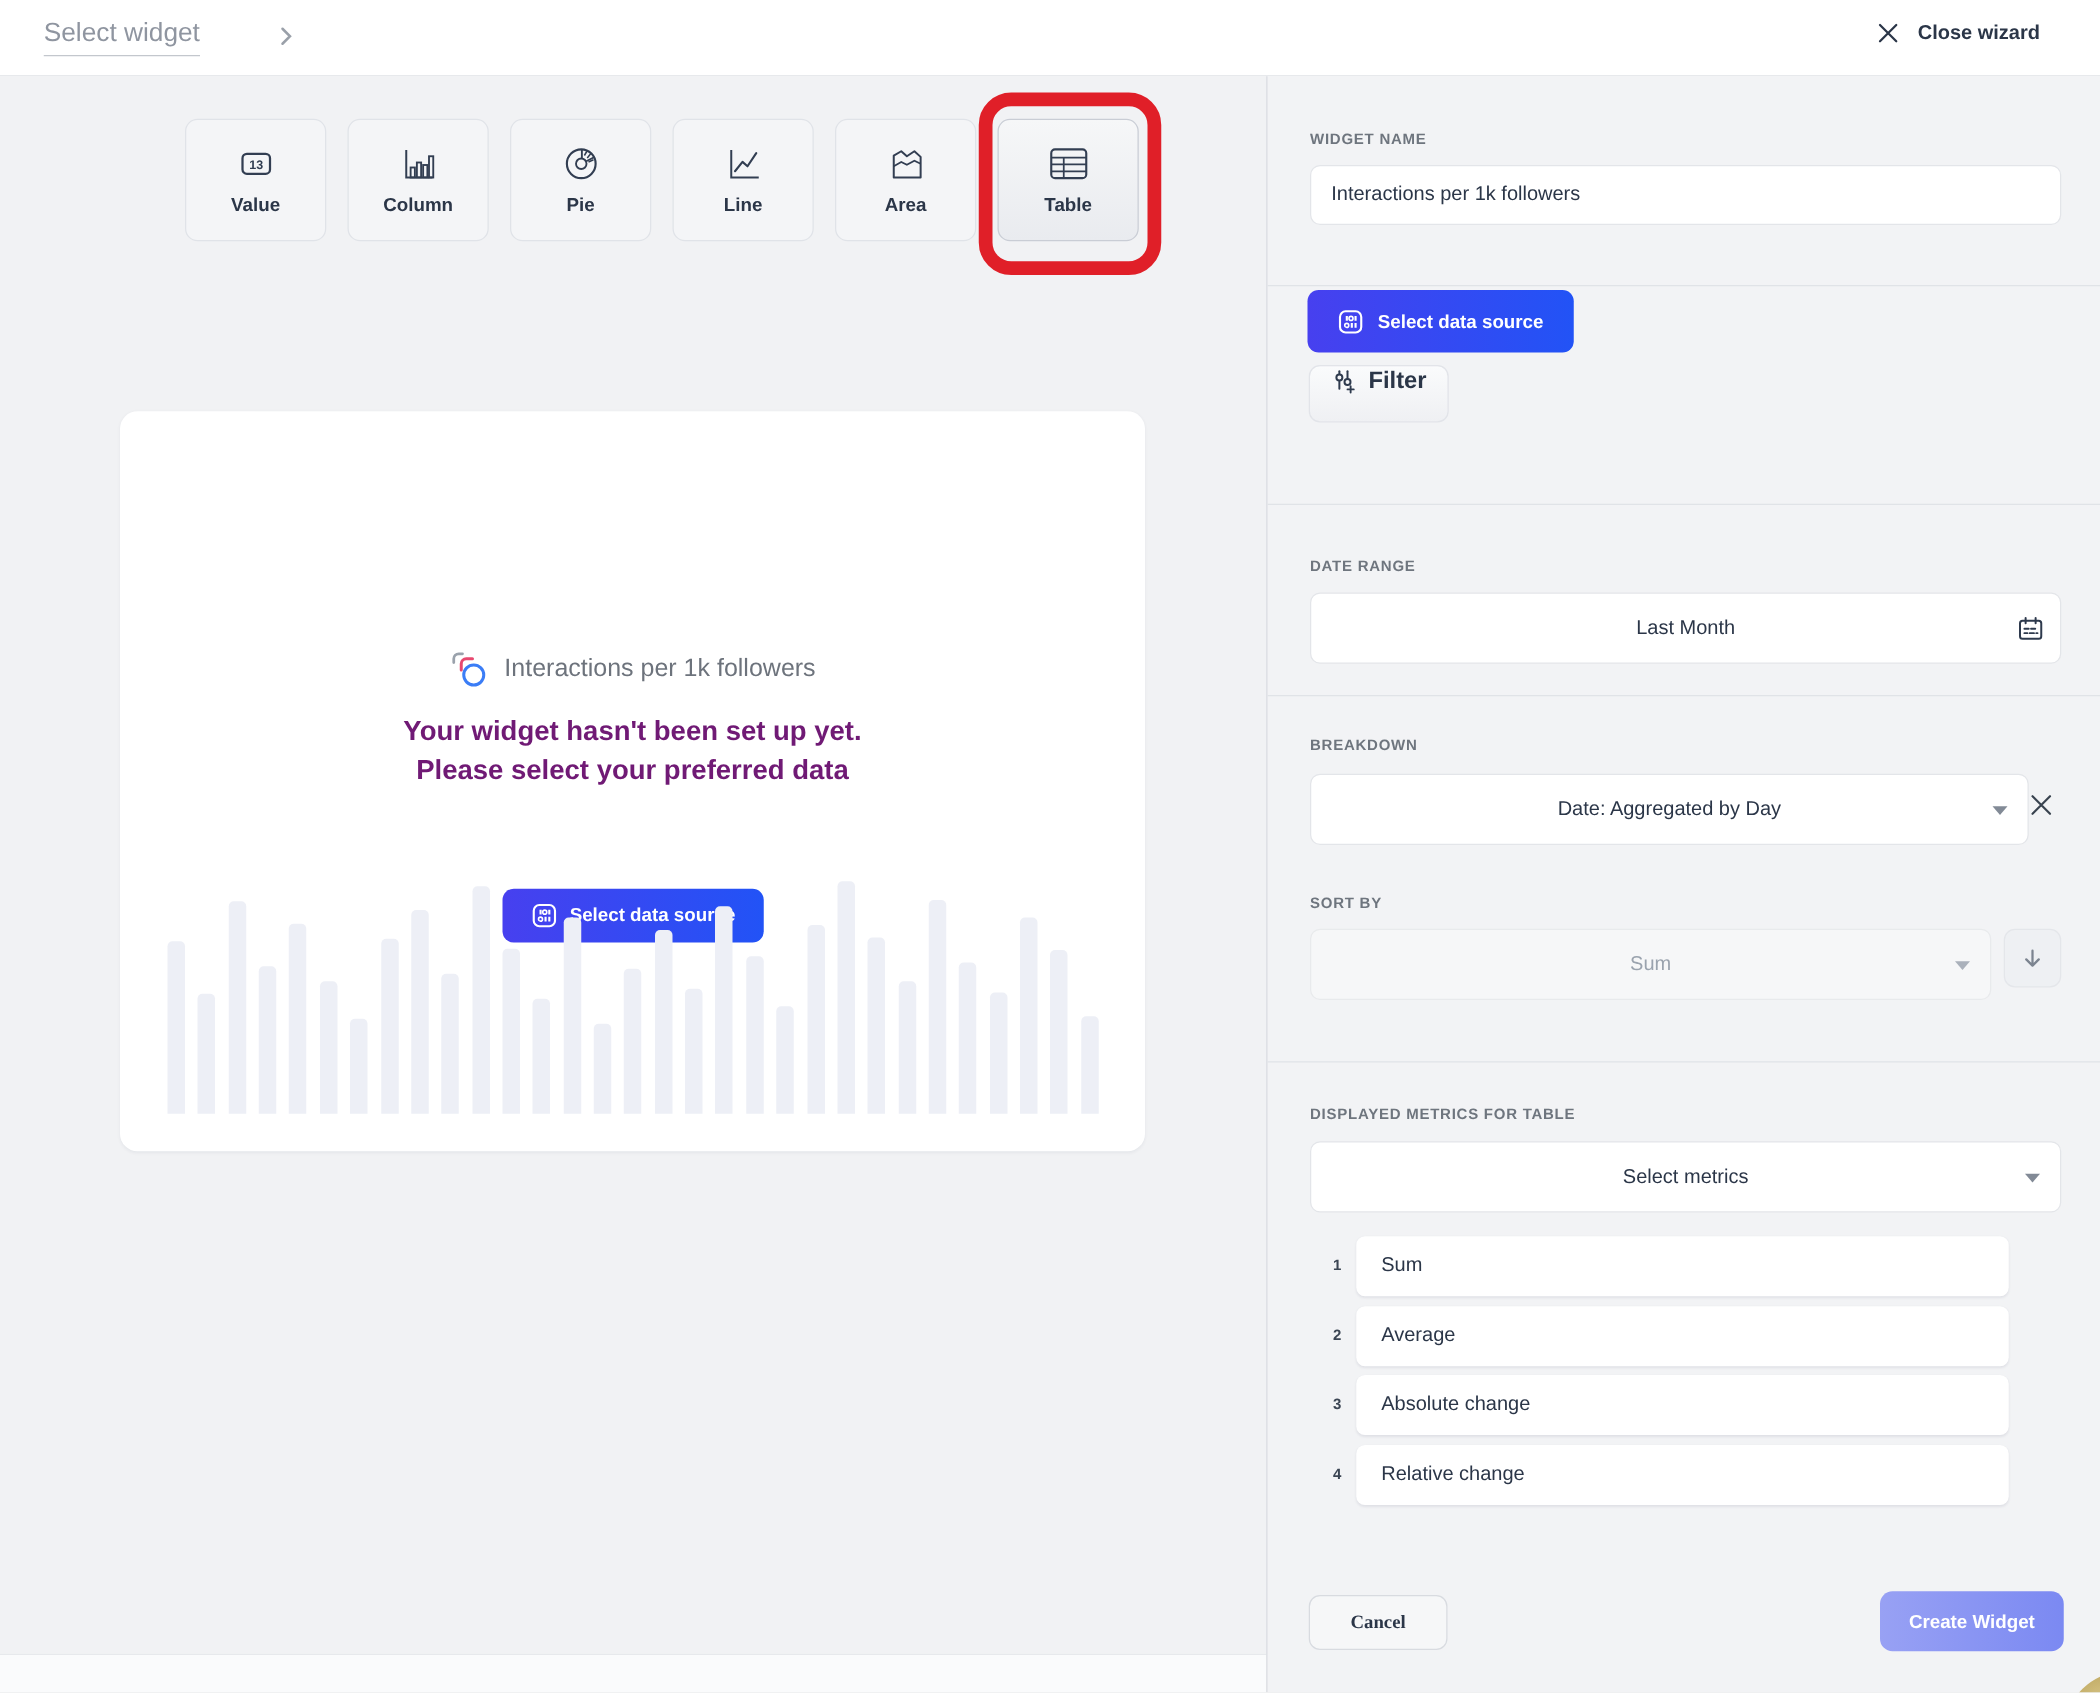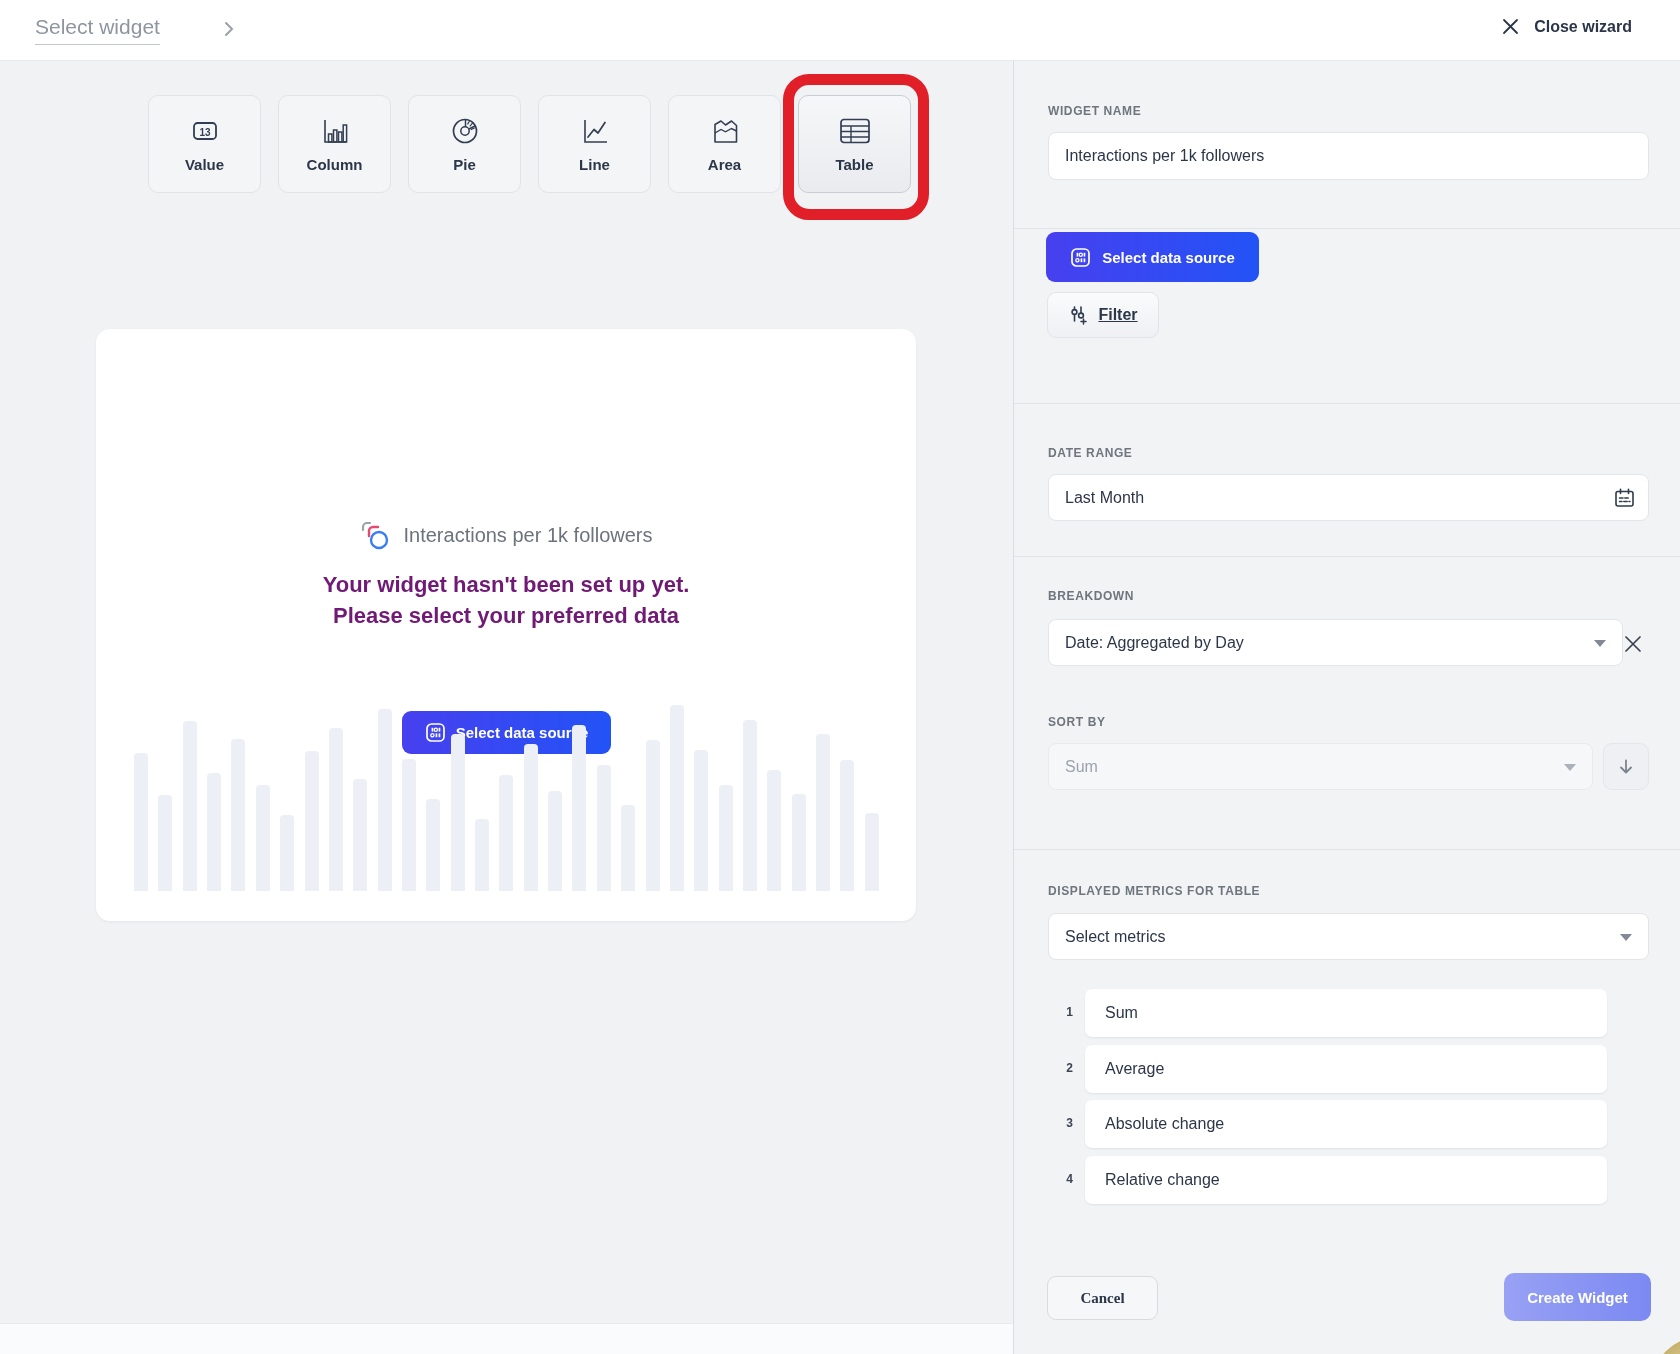--- a/index.html
+++ b/index.html
@@ -33,26 +33,26 @@
   .bars .bar{width:14px;background:#edeff6;border-radius:4px 4px 0 0;}
 
   
   .canvas-footer{position:absolute;left:0;top:1323px;width:1014px;height:31px;background:#fafbfc;border-top:1px solid #e7e9ec;box-sizing:border-box;}
 
   
   .sidebar{position:absolute;left:1013px;top:61px;width:667px;height:1293px;background:#f2f3f5;border-left:1px solid #d9dce1;box-sizing:border-box;}
   .sb-divider{position:absolute;left:0;width:100%;height:1px;background:#e0e3e7;}
   .sb-label{position:absolute;font-size:12px;font-weight:bold;letter-spacing:.6px;color:#6e757e;}
   .sb-input{position:absolute;left:34px;width:601px;height:48px;border:1px solid #e3e5e9;border-radius:8px;background:#ffffff;box-sizing:border-box;font-family:"Liberation Sans",sans-serif;font-size:16px;color:#2b3648;padding:0 44px 0 16px;}
-  .sb-field{position:absolute;left:34px;height:47px;border:1px solid #e3e5e9;border-radius:8px;background:#ffffff;box-sizing:border-box;display:flex;align-items:center;padding:0 16px;font-size:16px;color:#2b3648;cursor:pointer;}
+  .sb-field{position:absolute;left:34px;height:57px;border:1px solid #e3e5e9;border-radius:8px;background:#ffffff;box-sizing:border-box;display:flex;align-items:center;padding:0 16px;font-size:16px;color:#2b3648;cursor:pointer;justify-content:center;}
   .sb-field.disabled{background:#f6f7f8;border-color:#e8eaec;color:#9aa3ae;cursor:default;}
   .chevron-down{position:absolute;right:16px;top:50%;margin-top:-3px;width:0;height:0;border-left:6px solid transparent;border-right:6px solid transparent;border-top:7px solid #828a96;}
   .field-icon-right{position:absolute;right:12px;top:50%;transform:translateY(-50%);}
   .btn-primary{position:absolute;border:none;border-radius:9px;background:linear-gradient(90deg,#4740ef,#2253f6);color:#fff;font-family:"Liberation Sans",sans-serif;font-size:15px;font-weight:bold;display:flex;align-items:center;justify-content:center;gap:11px;cursor:pointer;}
-  .btn-filter{position:absolute;left:33px;top:231px;width:112px;height:46px;border:1px solid #e2e4e9;border-radius:9px;background:linear-gradient(180deg,#fafbfc,#eff0f3);font-family:"Liberation Sans",sans-serif;font-size:16px;font-weight:bold;color:#2b3648;display:flex;align-items:center;justify-content:center;gap:9px;cursor:pointer;text-decoration:underline;}
+  .btn-filter{position:absolute;left:33px;top:231px;width:112px;height:46px;border:1px solid #e2e4e9;border-radius:9px;background:linear-gradient(180deg,#fafbfc,#eff0f3);font-family:"Liberation Sans",sans-serif;font-size:19px;font-weight:bold;color:#2b3648;display:flex;justify-content:center;gap:9px;cursor:pointer;}
   .clear-x{position:absolute;left:608px;top:572px;width:26px;height:22px;color:#39434f;cursor:pointer;}
   .sort-dir-btn{position:absolute;left:589px;top:682px;width:46px;height:47px;border:1px solid #e4e6ea;border-radius:9px;background:#eef0f3;display:flex;align-items:center;justify-content:center;cursor:pointer;}
   .metric-row{position:absolute;left:71px;width:522px;height:48px;background:#ffffff;border-radius:7px;box-shadow:0 1px 2px rgba(20,30,60,.08);display:flex;align-items:center;padding-left:20px;box-sizing:border-box;font-size:16px;color:#2b3648;cursor:grab;}
   .metric-num{position:absolute;width:26px;text-align:right;font-size:12px;font-weight:bold;color:#3b4553;}
   .btn-cancel{position:absolute;left:33px;top:1215px;width:111px;height:44px;border:1px solid #d8dbe0;border-radius:9px;background:#f6f7f8;font-family:Liberation Serif, serif;font-size:15px;font-weight:bold;color:#2b3648;cursor:pointer;}
   .btn-create{position:absolute;left:490px;top:1212px;width:147px;height:48px;border:none;border-radius:10px;background:linear-gradient(90deg,#98a1f4,#7b89f2);font-family:"Liberation Sans",sans-serif;font-size:15px;font-weight:bold;color:#ffffff;cursor:pointer;}
 
   .gold-beacon{position:absolute;left:1652px;top:1337px;width:96px;height:96px;border-radius:50%;background:radial-gradient(circle at 32% 30%,#dccb90 0%,#b39a4e 45%,#6f5c1e 100%);cursor:pointer;}
 
   svg{display:block;}

